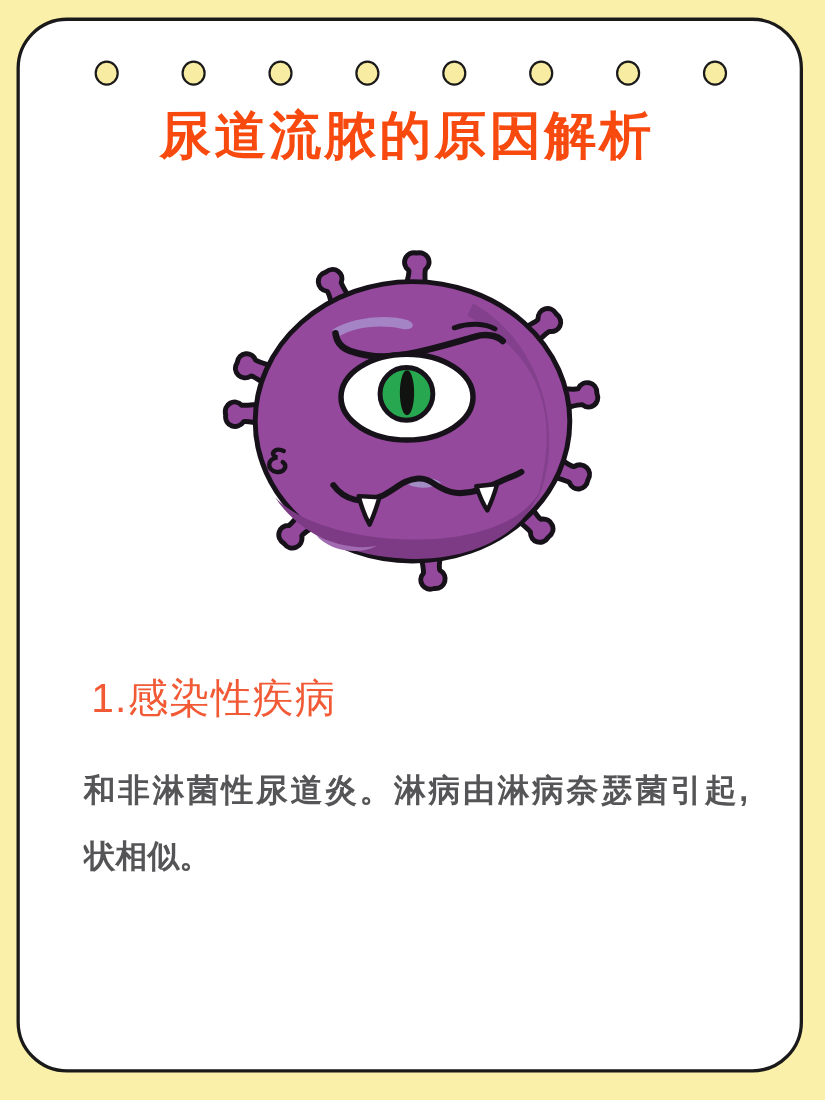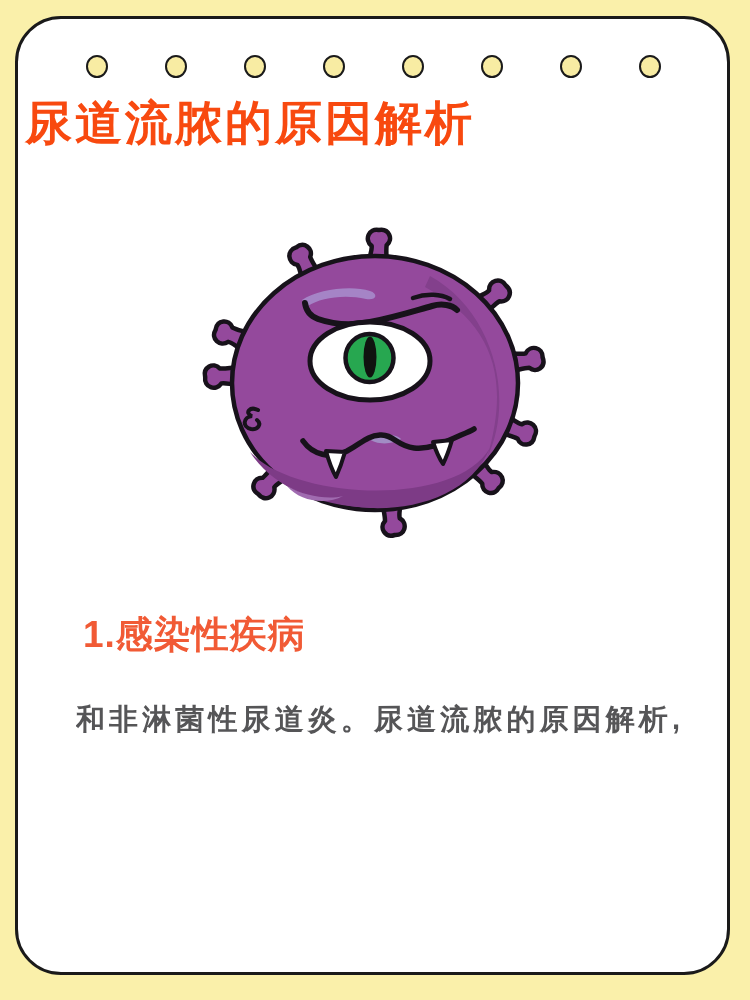--- a/index.html
+++ b/index.html
@@ -14,28 +14,28 @@
   }
   .holes{
     position:absolute;left:86px;top:55px;width:575px;
     display:flex;justify-content:space-between;
   }
   .hole{
     width:22px;height:23px;border-radius:50%;
     background:#f8eca3;border:2.5px solid #1a1a1a;box-sizing:border-box;
   }
   .title{
-    position:absolute;left:25px;top:94px;width:716px;
-    font-size:47px;font-weight:700;letter-spacing:3px;
+    position:absolute;left:12px;top:94px;width:716px;
+    text-align:center;font-size:47px;font-weight:700;letter-spacing:3px;
     color:#f8490f;line-height:58px;white-space:nowrap;
   }
   .virus-svg{position:absolute;left:200px;top:222px;}
   .section-heading{
     position:absolute;left:83px;top:612px;
-    font-size:37px;font-weight:700;color:#f15a35;letter-spacing:1px;
+    font-size:37px;font-weight:400;color:#f15a35;letter-spacing:1px;
     line-height:46px;white-space:nowrap;
   }
   .body-text{
     position:absolute;left:76px;top:690px;width:604px;
     font-size:29px;font-weight:700;color:#555557;
   }
   .body-line{
     height:59.5px;line-height:59.5px;
     text-align:justify;text-align-last:justify;
     overflow:hidden;white-space:nowrap;
@@ -114,14 +114,15 @@
 
   <path d="M 368,438 C 378,433 394,433 401,439 C 392,445 375,445 368,438 Z" fill="#a18cc4"></path>
   <path d="M 303,441 C 313,455 330,459 347,451 C 361,444 366,436 380,435 C 393,434 397,446 414,448 C 431,450 447,441 461,435 C 466,433 471,431 474,429" fill="none" stroke="#17121a" stroke-width="5.5" stroke-linecap="round"></path>
   <path d="M 326,451 C 329,462 332,470 336,477 C 340,468 343,459 345,452 Z" fill="#ffffff" stroke="#17121a" stroke-width="4" stroke-linejoin="round"></path>
   <path d="M 433,442 C 436,451 439,458 443,464 C 447,456 450,447 452,440 Z" fill="#ffffff" stroke="#17121a" stroke-width="4" stroke-linejoin="round"></path>
 </svg>
 
 <div class="section-heading">1.感染性疾病</div>
 
 <div class="body-text">
-  <div class="body-line">和非淋菌性尿道炎。尿道流脓的原因解析,</div>
+  <div class="body-line">和非淋菌性尿道炎。淋病由淋病奈瑟菌引起,</div>
+  <div class="body-line last">状相似。</div>
 </div>
 
 </body></html>

